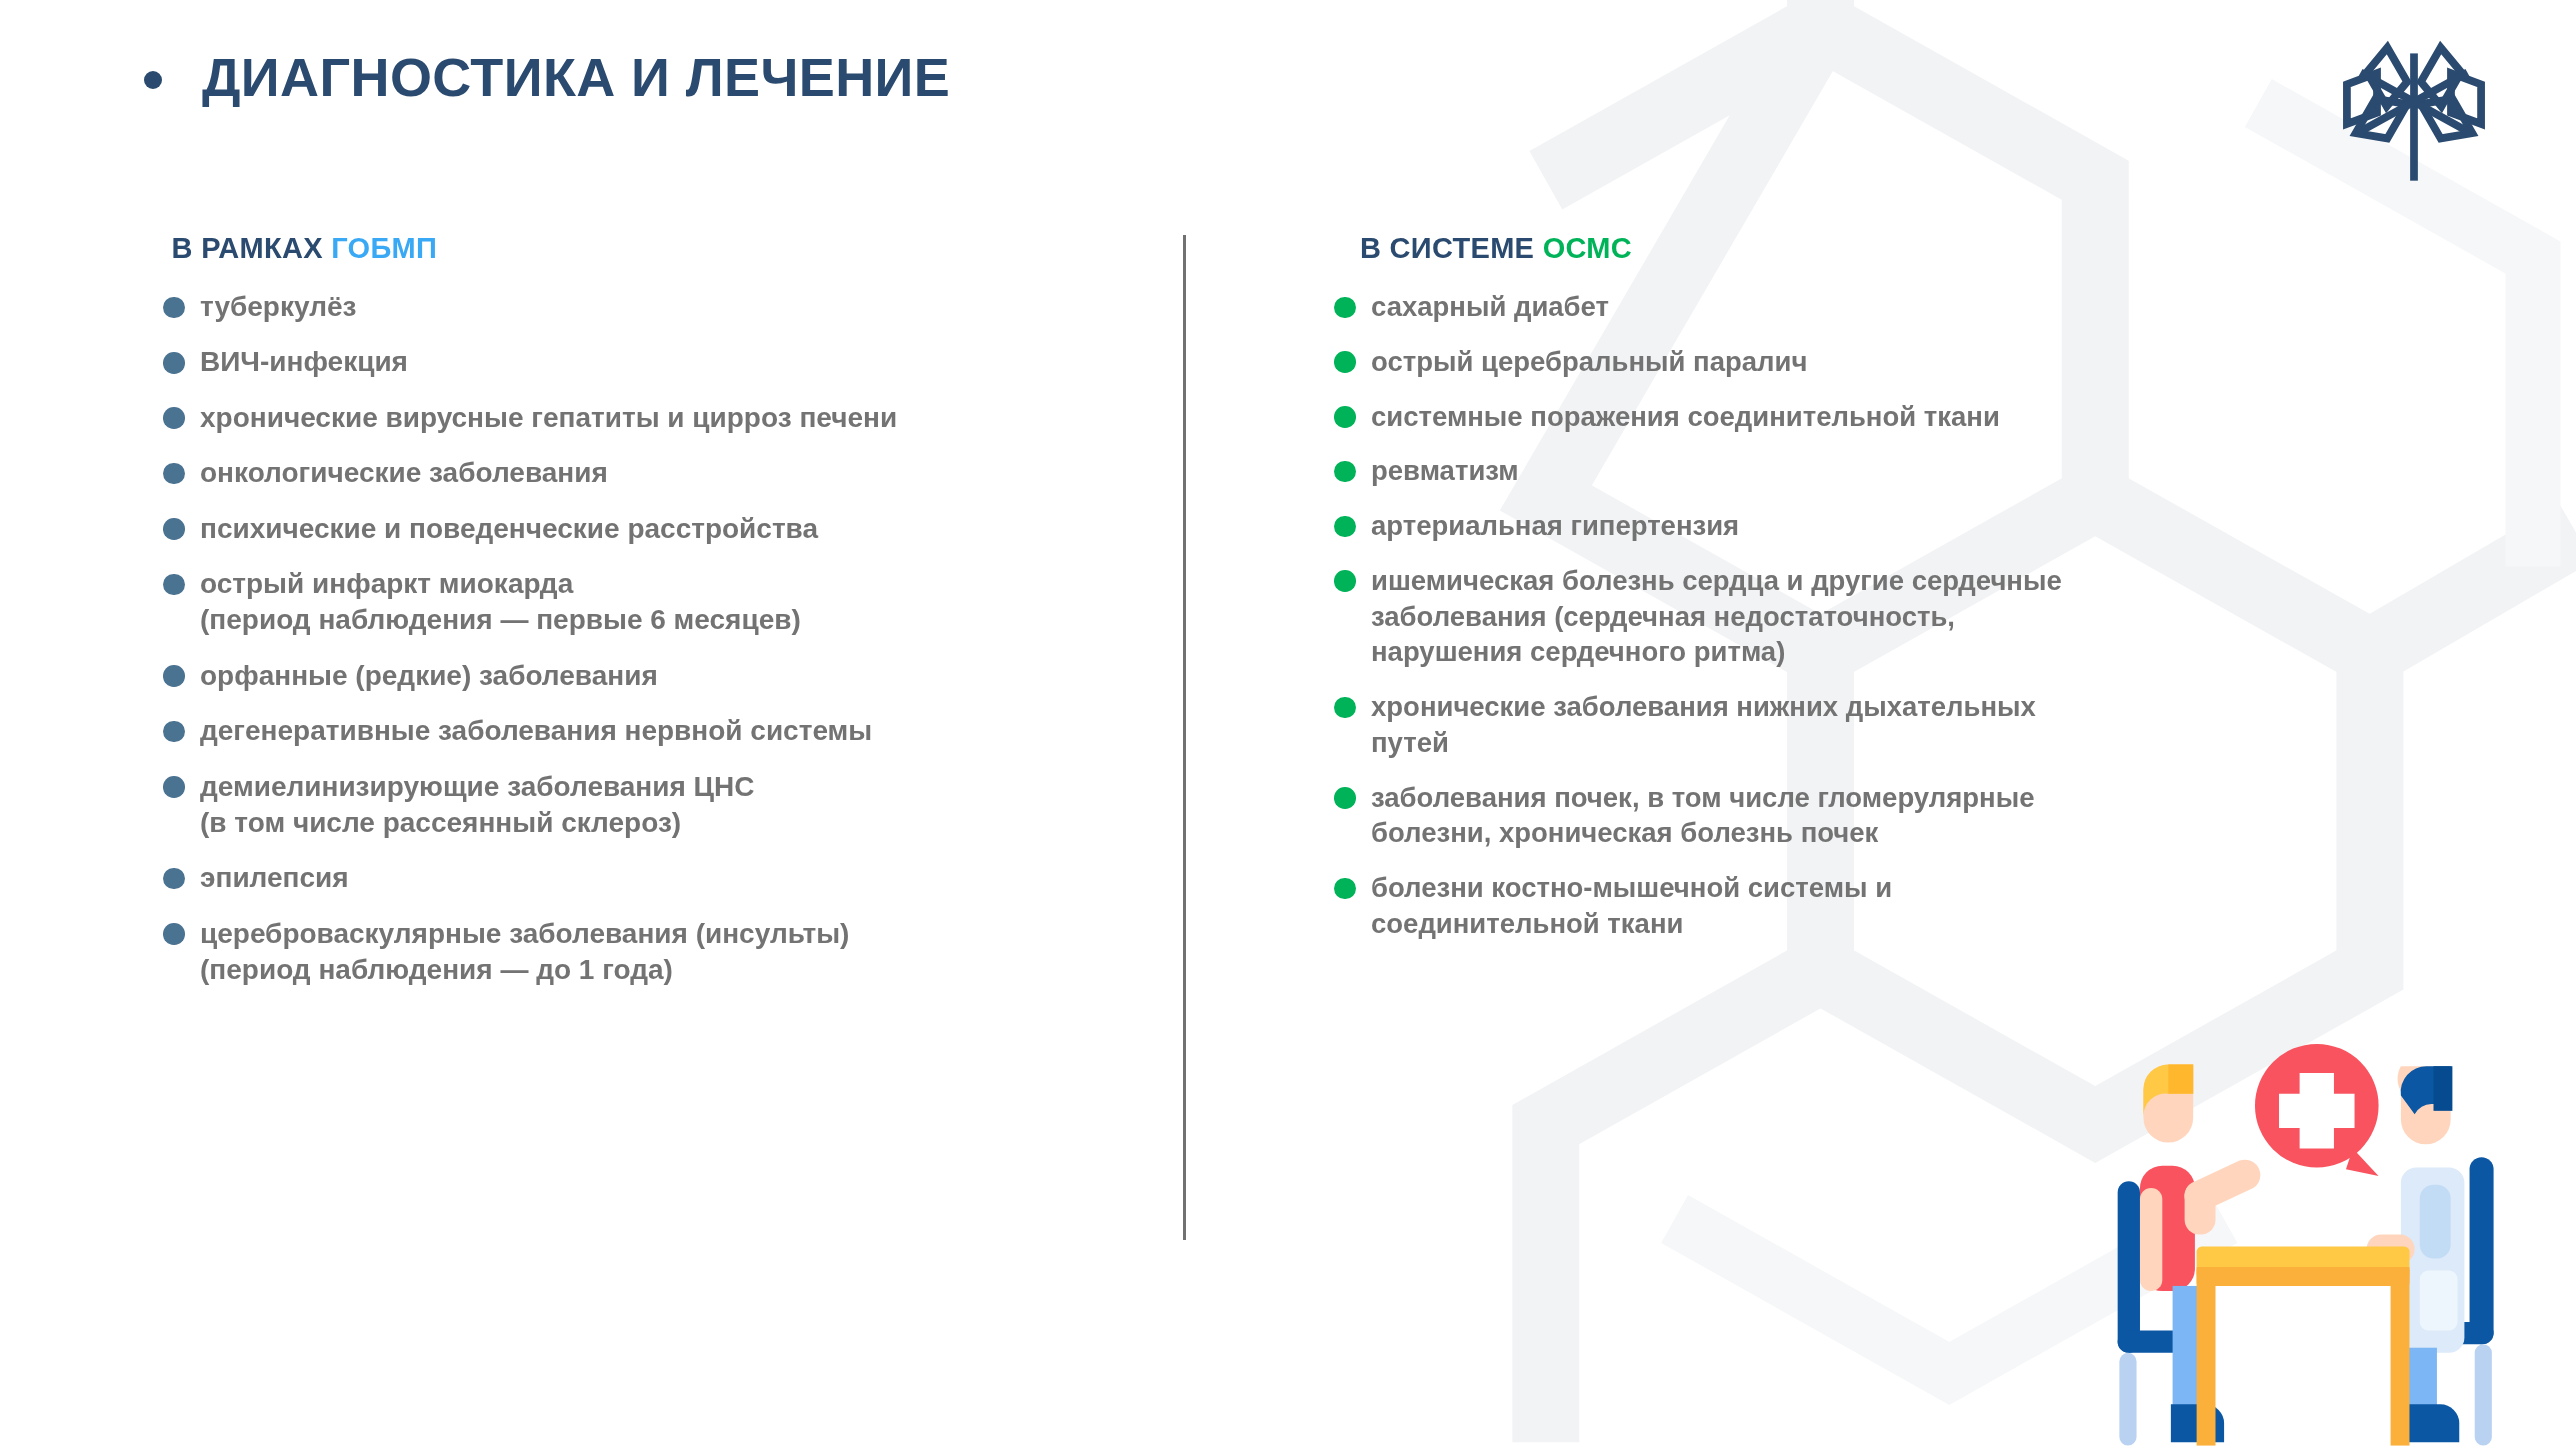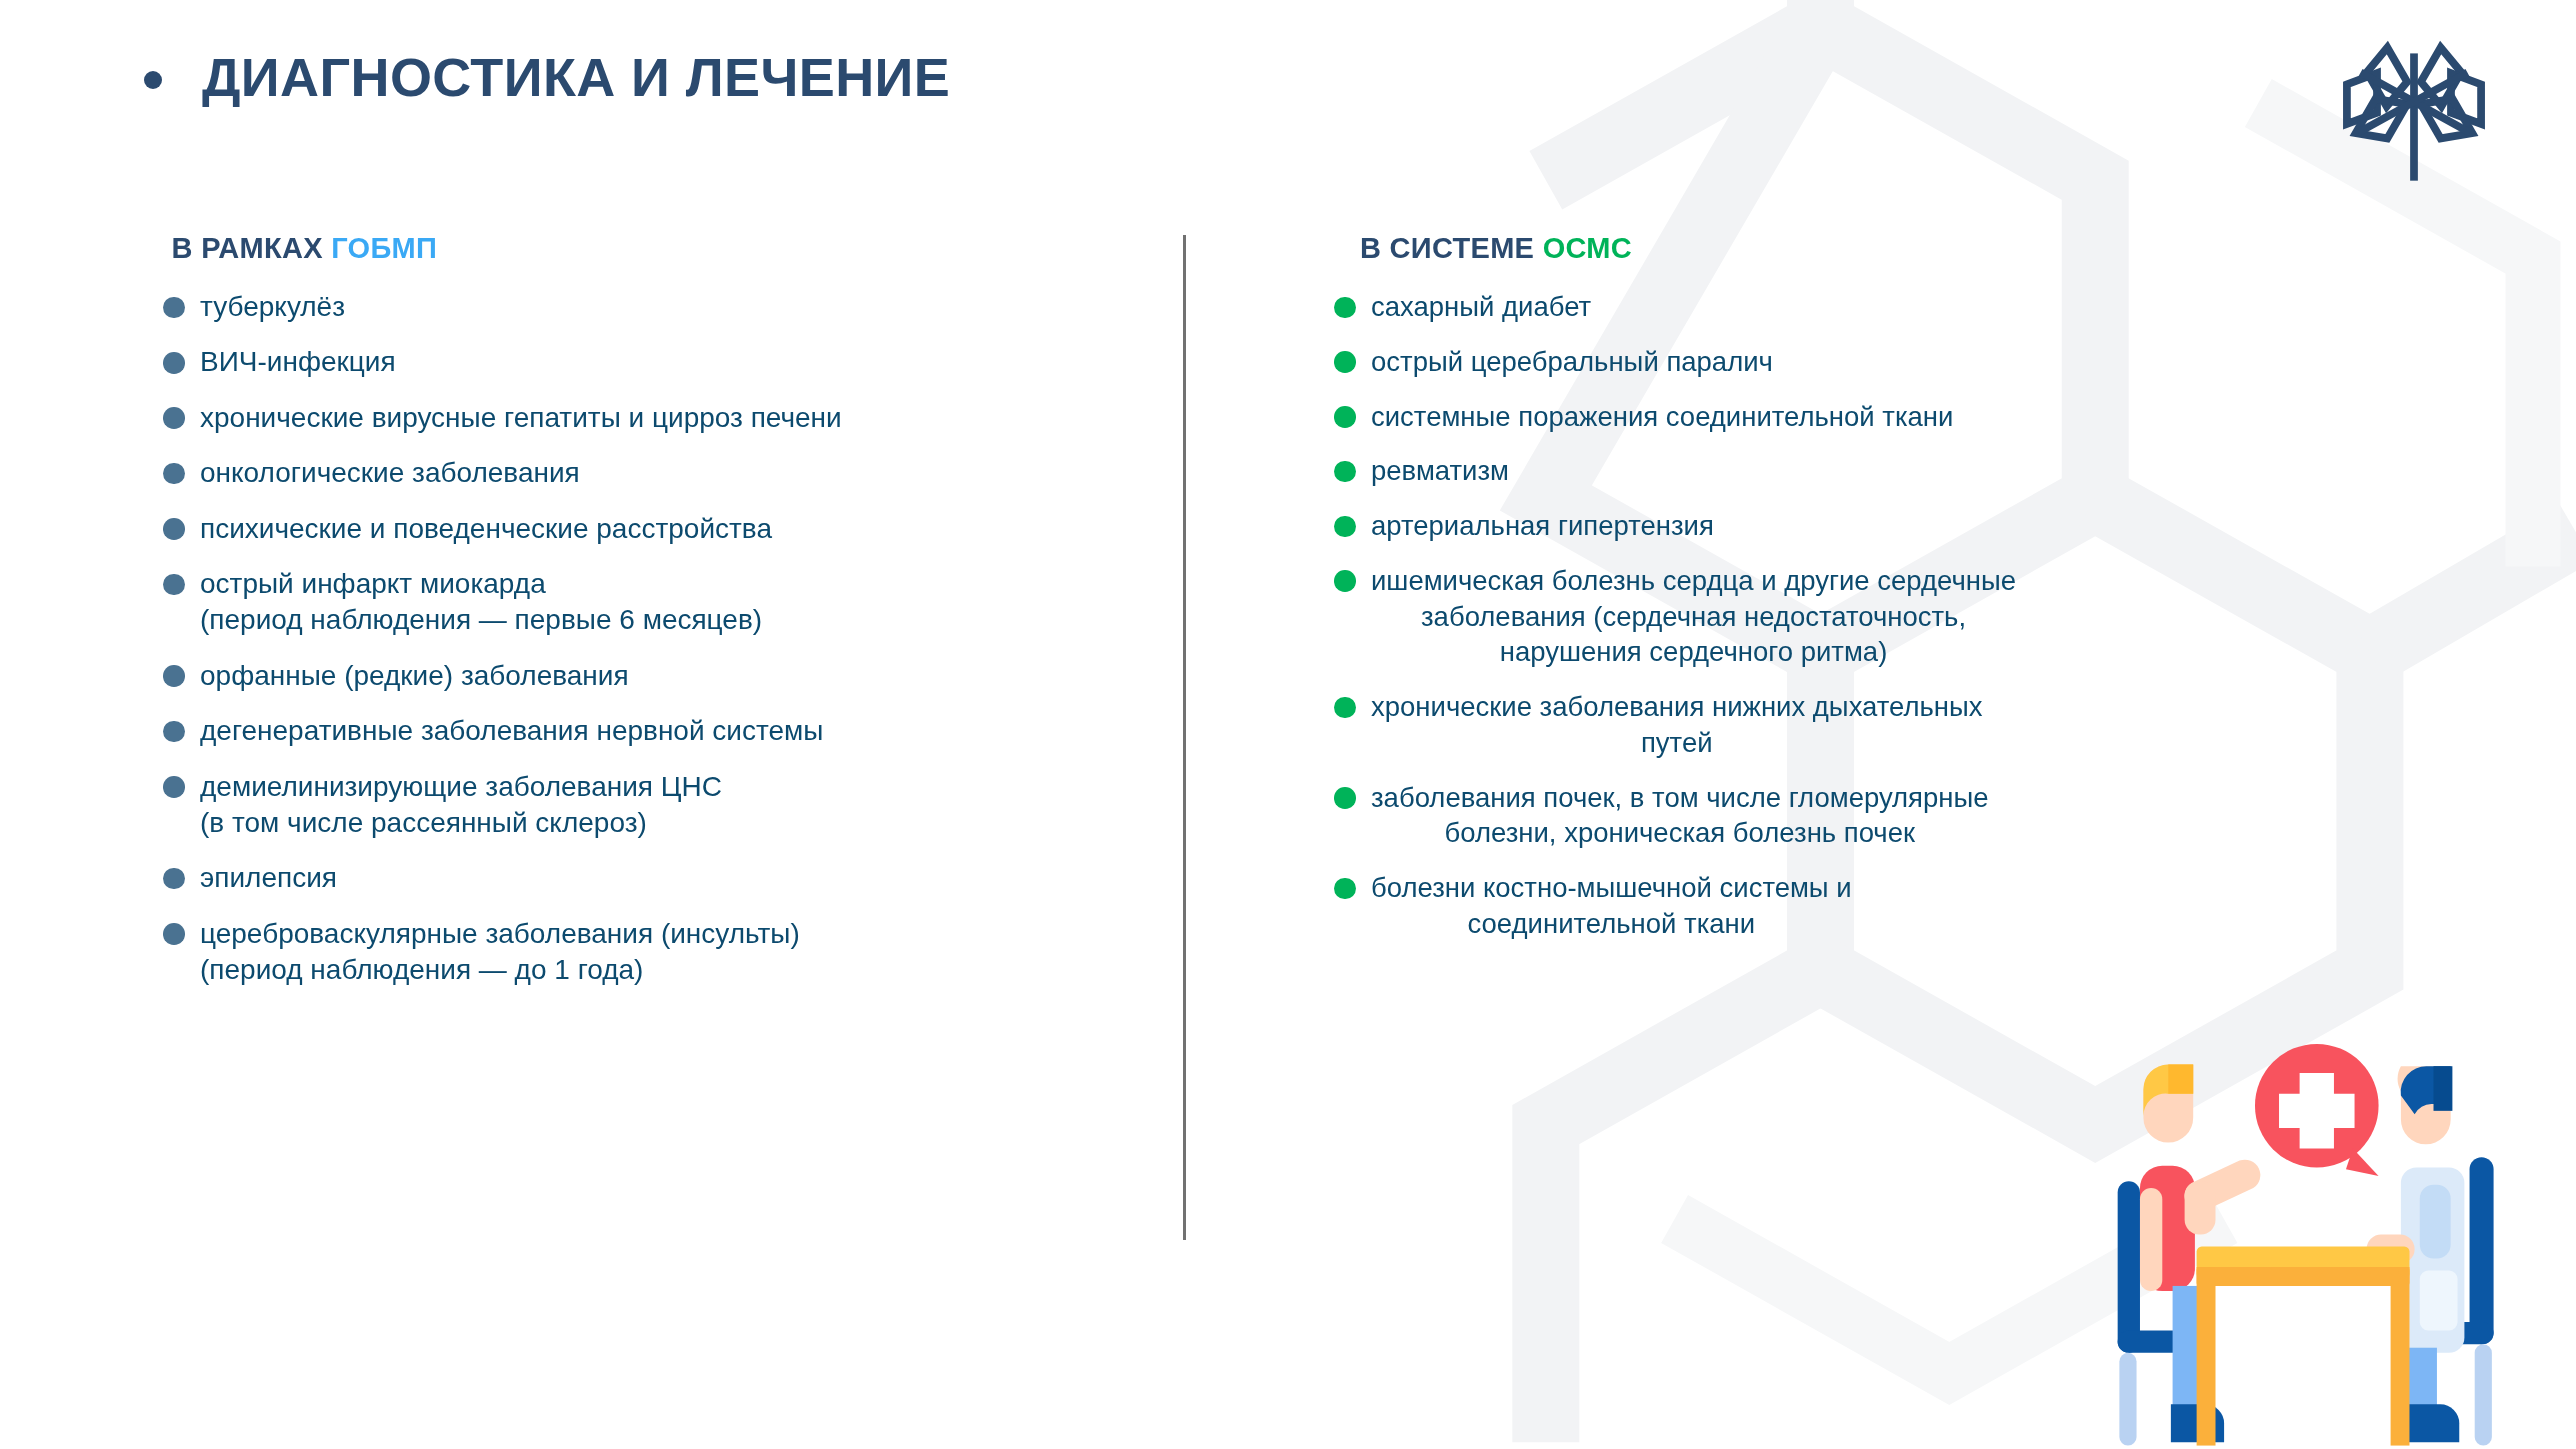--- a/index.html
+++ b/index.html
@@ -107,25 +107,26 @@
     flex: 0 0 auto;
     margin-top: 7.7px;
     margin-right: 15.5px;
   }
   .bullet-blue  { background: #4a7291; }
   .bullet-green { background: #00b359; }
 
   .item-text {
     font-size: 28px;
     line-height: 1.30;
-    color: #0c4a6e;
+    color: #737373;
     white-space: pre-line;
+    font-weight: bold;
   }
   #column-left .item-text  { font-size: 28px; }
-  #column-right .item-text { font-size: 27.5px; text-align: center; }
+  #column-right .item-text { font-size: 27.5px; }
 
   
   #column-divider {
     position: absolute;
     left: 1183px;
     top: 235px;
     width: 2.6px;
     height: 1005px;
     background: #717171;
     z-index: 4;

